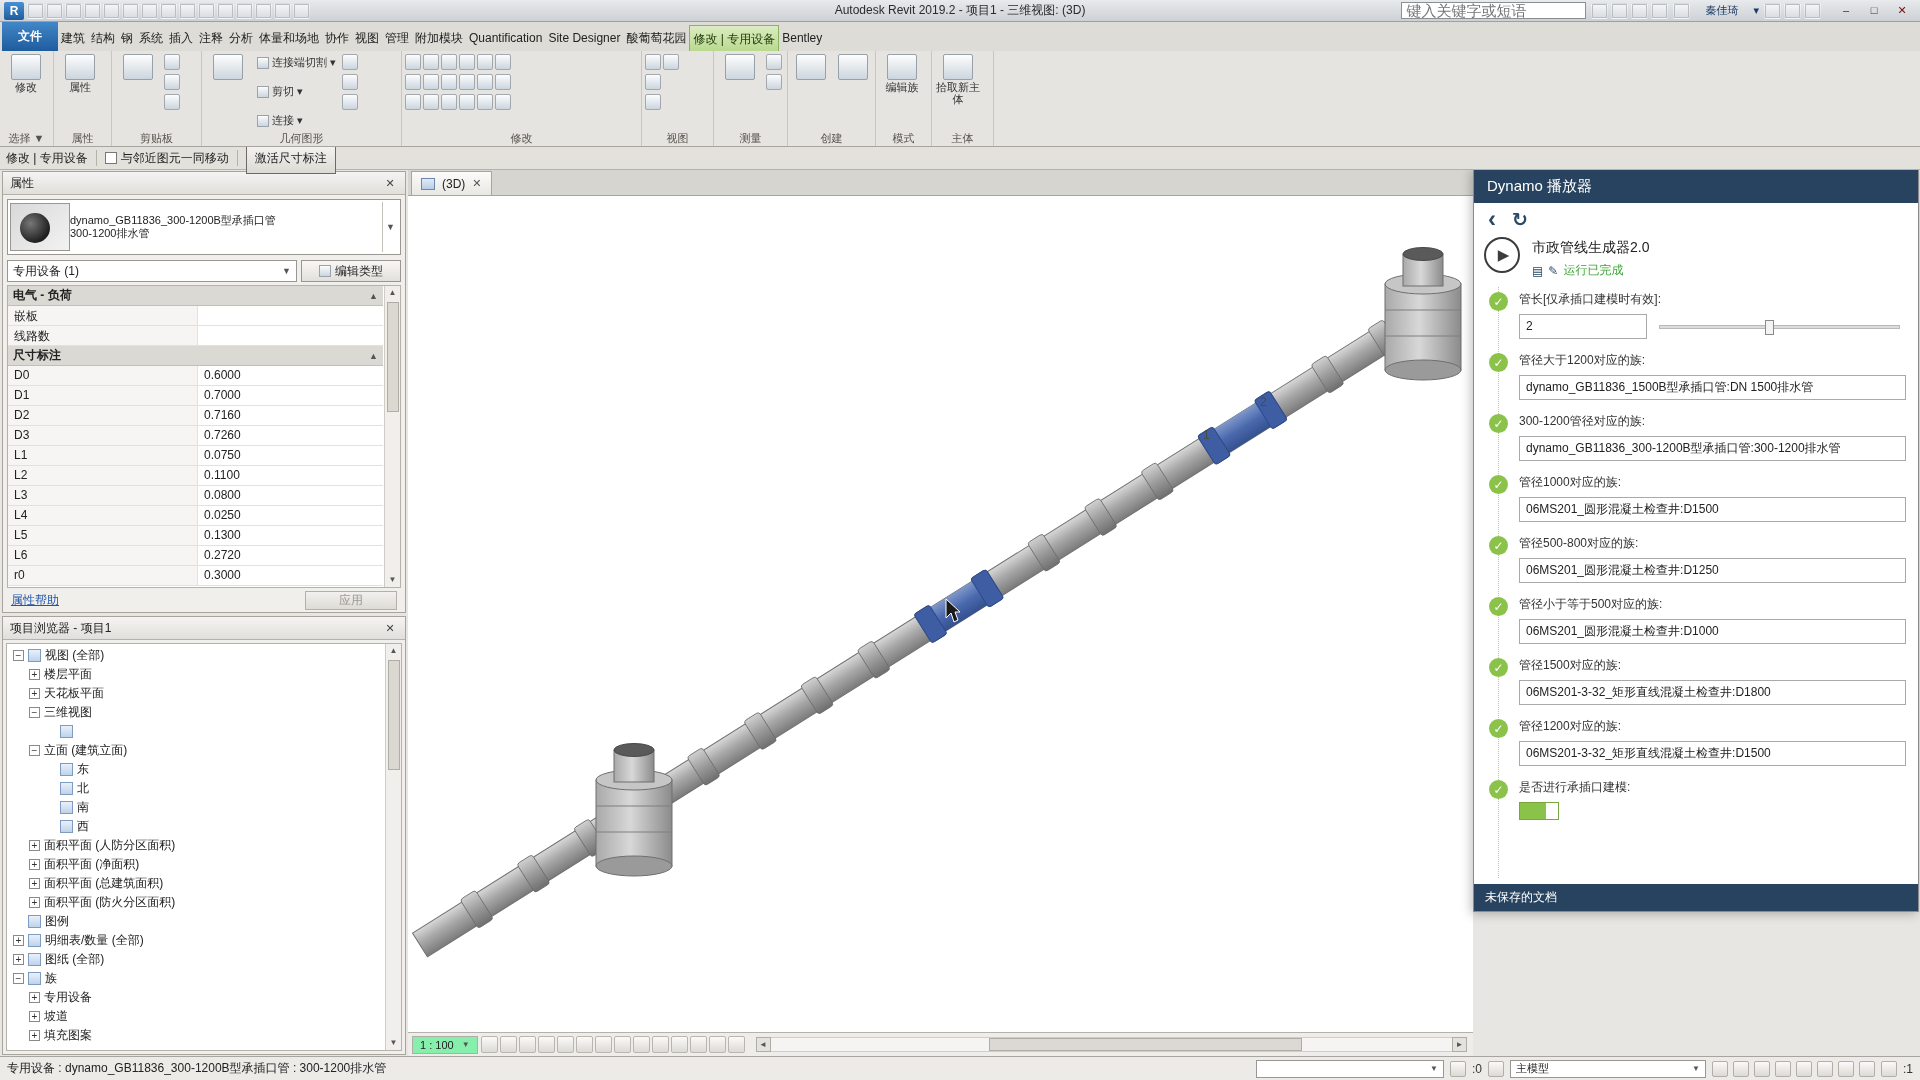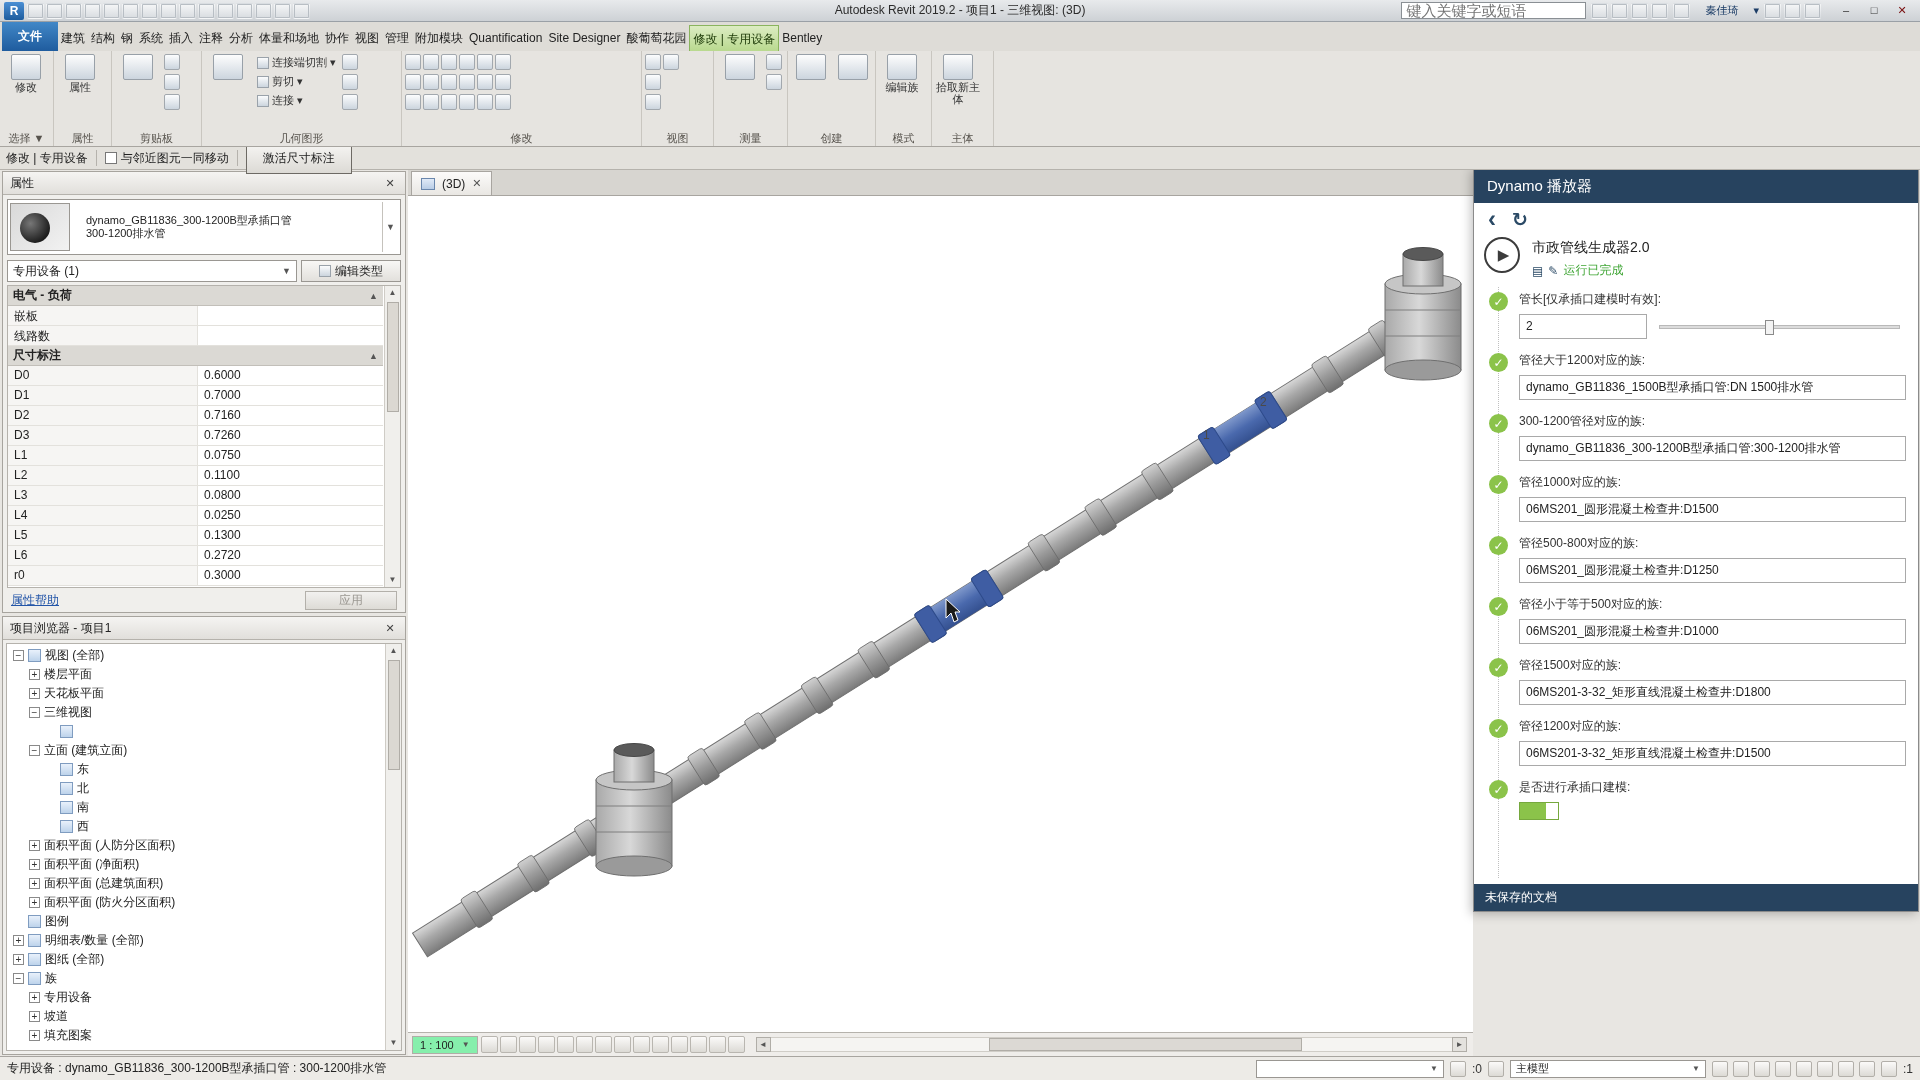--- a/index.html
+++ b/index.html
@@ -25,40 +25,40 @@
 .rtab.file-tab{background:linear-gradient(#4187c7,#1f5c9e);color:#fff;height:29px;line-height:29px;padding:0 16px;font-weight:bold;}
 .rtab.active{background:linear-gradient(#dcecc2,#b9d98f);border:1px solid #8ab45e;border-bottom:none;color:#1d3a08;height:26px;}
 
 .ribbon{position:absolute;left:0;top:51px;width:1920px;height:96px;background:#e6e4e0;border-bottom:1px solid #a8a5a0;display:flex;z-index:38;}
 .rpanel{height:100%;border-right:1px solid #c9c6c0;display:flex;flex-direction:column;flex:none;}
 .rp-body{flex:1;display:flex;gap:3px;padding:3px 2px 0 3px;align-items:flex-start;}
 .rp-label{height:15px;line-height:14px;text-align:center;font-size:11px;color:#57534d;white-space:nowrap;overflow:hidden;}
 .btn-big{width:46px;display:flex;flex-direction:column;align-items:center;gap:1px;}
 .icon32{width:30px;height:26px;border:1px solid #98a0a8;border-radius:2px;background:linear-gradient(#fdfdfd,#ccd5de);display:flex;align-items:center;justify-content:center;font-size:13px;color:#3a5d8f;}
 .big-label{font-size:11px;line-height:12px;text-align:center;color:#333;}
-.rtext-col{display:flex;flex-direction:column;gap:2px;}
+.rtext-col{display:flex;flex-direction:column;gap:12px;}
 .rtext-btn{display:flex;align-items:center;gap:3px;height:17px;font-size:11px;color:#333;white-space:nowrap;padding:0 3px;}
 .icon12{width:12px;height:12px;flex:none;border:1px solid #9aa2aa;background:linear-gradient(#fbfcfd,#ccd5de);}
 .rgrid{display:grid;grid-auto-flow:column;grid-template-rows:repeat(3,18px);gap:2px;}
 .icon16{width:16px;height:16px;border:1px solid #a2a8ae;border-radius:2px;background:linear-gradient(#fcfdfe,#ccd5de);}
 
 
 .optionbar{position:absolute;left:0;top:147px;width:1920px;height:23px;background:#e3e1dc;border-bottom:1px solid #b5b2ac;display:flex;align-items:center;gap:8px;padding:0 6px;font-size:12px;z-index:37;}
 .ob-sep{width:1px;height:16px;background:#b5b2ac;}
 .ob-check{display:flex;align-items:center;gap:4px;}
 .cb{width:12px;height:12px;border:1px solid #777;background:#fff;display:inline-block;}
-.ob-btn{height:31px;border:1px solid #6d6a64;background:linear-gradient(#f6f5f3,#dcdad5);font-size:12px;padding:0 16px;color:#222;}
+.ob-btn{height:31px;border:1px solid #6d6a64;background:linear-gradient(#f6f5f3,#dcdad5);font-size:12px;padding:0 8px;color:#222;}
 
 
 .palette{position:absolute;background:#f0efec;border:1px solid #a7a49e;display:flex;flex-direction:column;}
 .props{left:2px;top:171px;width:404px;height:442px;}
 .browser{left:2px;top:616px;width:404px;height:439px;}
 .panel-head{height:23px;flex:none;display:flex;align-items:center;padding:0 7px;background:linear-gradient(#f5f4f2,#e1dfdb);border-bottom:1px solid #b5b2ac;font-size:12px;color:#222;}
 .panel-close{margin-left:auto;width:16px;text-align:center;color:#444;font-size:11px;}
-.type-box{margin:4px 4px 2px;height:56px;flex:none;background:#fff;border:1px solid #9a9792;display:flex;align-items:center;gap:16px;padding:2px;}
+.type-box{margin:4px 4px 2px;height:56px;flex:none;background:#fff;border:1px solid #9a9792;display:flex;align-items:center;gap:0;padding:2px;}
 .type-thumb{width:60px;height:48px;flex:none;border:1px solid #9a9792;background:linear-gradient(135deg,#d9d9d9,#f2f2f2);position:relative;}
 .type-thumb::after{content:'';position:absolute;left:9px;top:9px;width:30px;height:30px;border-radius:50%;background:radial-gradient(circle at 35% 35%,#777,#1d1d1d 72%);}
 .type-text{flex:1;min-width:0;font-size:11px;line-height:13px;color:#222;overflow:hidden;}
 .type-dd{width:16px;align-self:stretch;border-left:1px solid #c5c2bc;display:flex;align-items:center;justify-content:center;color:#555;font-size:9px;}
 .cat-row{display:flex;gap:4px;margin:3px 4px;height:22px;flex:none;}
 .cat-combo{flex:1;background:#fff;border:1px solid #9a9792;display:flex;align-items:center;padding:0 5px;font-size:12px;}
 .cat-combo .dd{margin-left:auto;font-size:9px;color:#555;}
 .edit-type-btn{width:100px;border:1px solid #9a9792;background:linear-gradient(#f8f7f5,#e2e0dc);display:flex;align-items:center;justify-content:center;gap:4px;font-size:12px;}
 .prop-table{flex:1;margin:0 4px;border:1px solid #b5b2ac;background:#fff;overflow:hidden;position:relative;padding-right:17px;}
 .prow{display:flex;height:20px;border-bottom:1px solid #e3e1dc;font-size:12px;align-items:stretch;}

